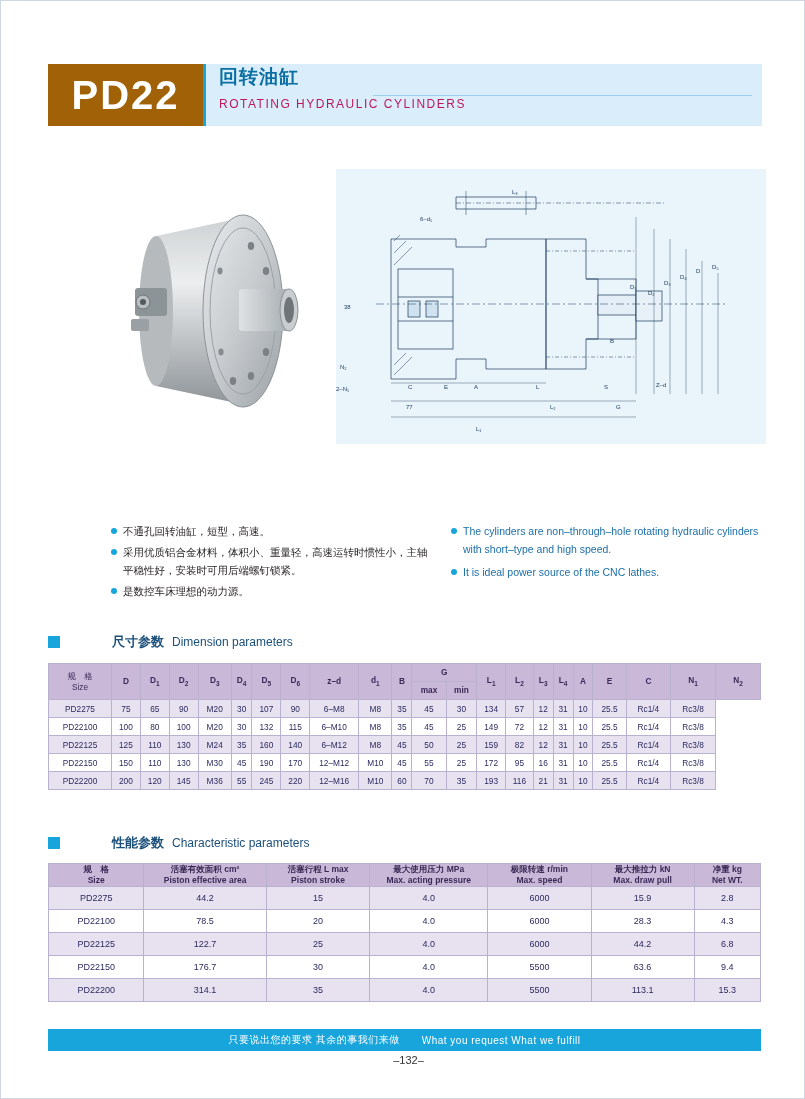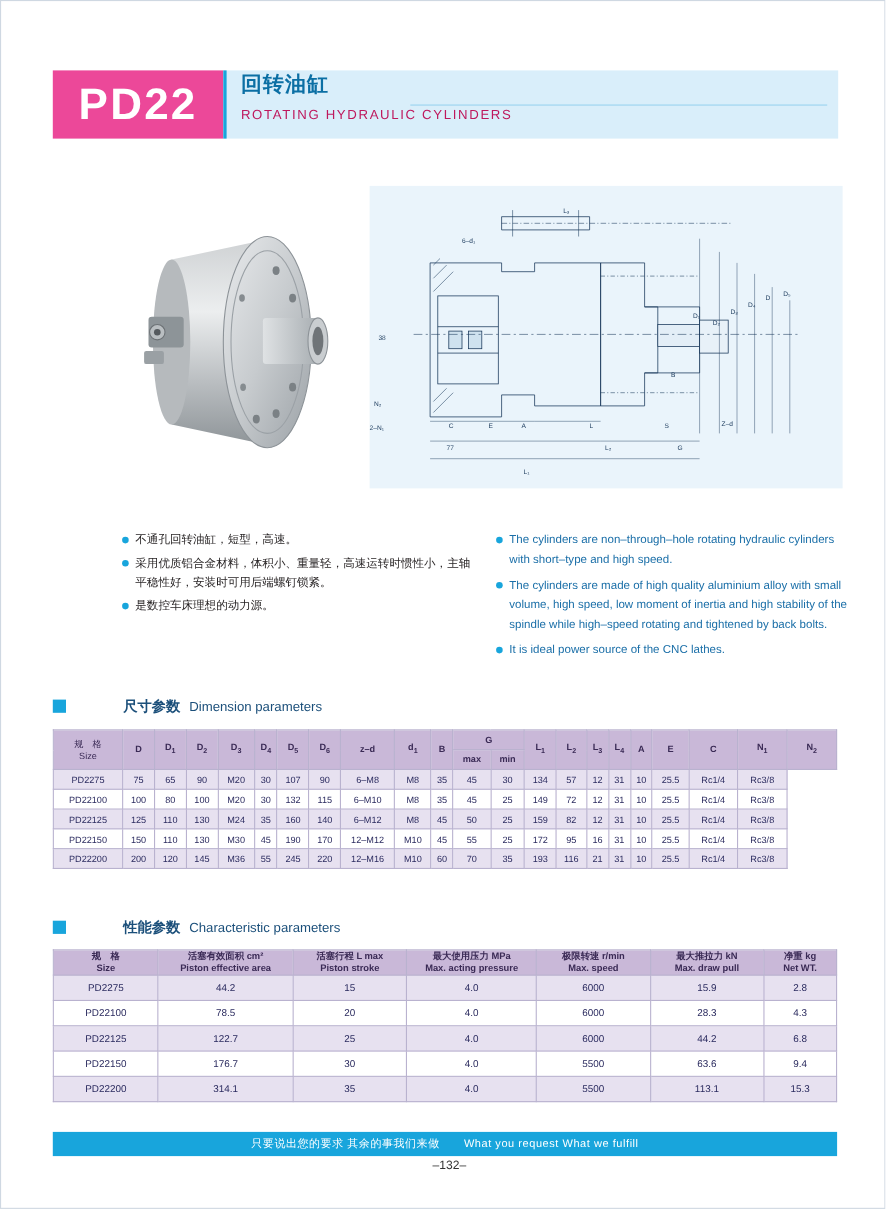--- a/index.html
+++ b/index.html
@@ -16,21 +16,21 @@
     border:1px solid #cfd8e2;
     box-sizing:border-box;
   }
 
   
   .header{
     position:absolute;left:47px;top:63px;width:714px;height:62px;
     display:flex;align-items:stretch;
   }
   .header-code{
-    width:155px;background:#ec4899;
+    width:155px;background:#a16207;
     display:flex;align-items:center;justify-content:center;
     color:#fff;font-size:40px;letter-spacing:2px;font-weight:bold;
     font-family:"Liberation Sans", sans-serif;
   }
   .header-right{
     flex:1;background:#d9eefa;position:relative;
     display:flex;flex-direction:column;justify-content:flex-start;
     padding-left:16px;box-sizing:border-box;
   }
   .header-right:before{
@@ -47,21 +47,21 @@
     position:absolute;left:120px;top:175px;width:215px;height:270px;
   }
   .drawing{
     position:absolute;left:335px;top:168px;width:430px;height:275px;
     background:#eaf4fb;
   }
   .drawing svg, .photo svg{display:block;}
 
   
   .bullets{
-    position:absolute;left:110px;top:481px;width:660px;
+    position:absolute;left:110px;top:521px;width:660px;
     display:flex;gap:20px;font-size:10.5px;line-height:18px;color:#231f20;
   }
   .bullets .col{width:320px;}
   .b-item{display:flex;margin-bottom:3px;}
   .b-dot{
     width:6px;height:6px;border-radius:50%;background:#18a5dc;
     margin-top:6px;margin-right:6px;flex:0 0 6px;
   }
   .b-txt{flex:1;}
   .col-en .b-item{margin-bottom:5px;}
@@ -244,24 +244,20 @@
         </div>
       <div class="b-item">
           <span class="b-dot"></span>
           <span class="b-txt">是数控车床理想的动力源。</span>
         </div>
     </div>
     <div class="col col-en">
       <div class="b-item">
           <span class="b-dot"></span>
           <span class="b-txt">The cylinders are non–through–hole rotating hydraulic cylinders with short–type and high speed.</span>
-        </div>
-      <div class="b-item">
-          <span class="b-dot"></span>
-          <span class="b-txt">The cylinders are made of high quality aluminium alloy with small volume, high speed, low moment of inertia and high stability of the spindle while high–speed rotating and tightened by back bolts.</span>
         </div>
       <div class="b-item">
           <span class="b-dot"></span>
           <span class="b-txt">It is ideal power source of the CNC lathes.</span>
         </div>
     </div>
   </div>
 
   <div class="sec" id="sec1">
     <span class="sq"></span>

